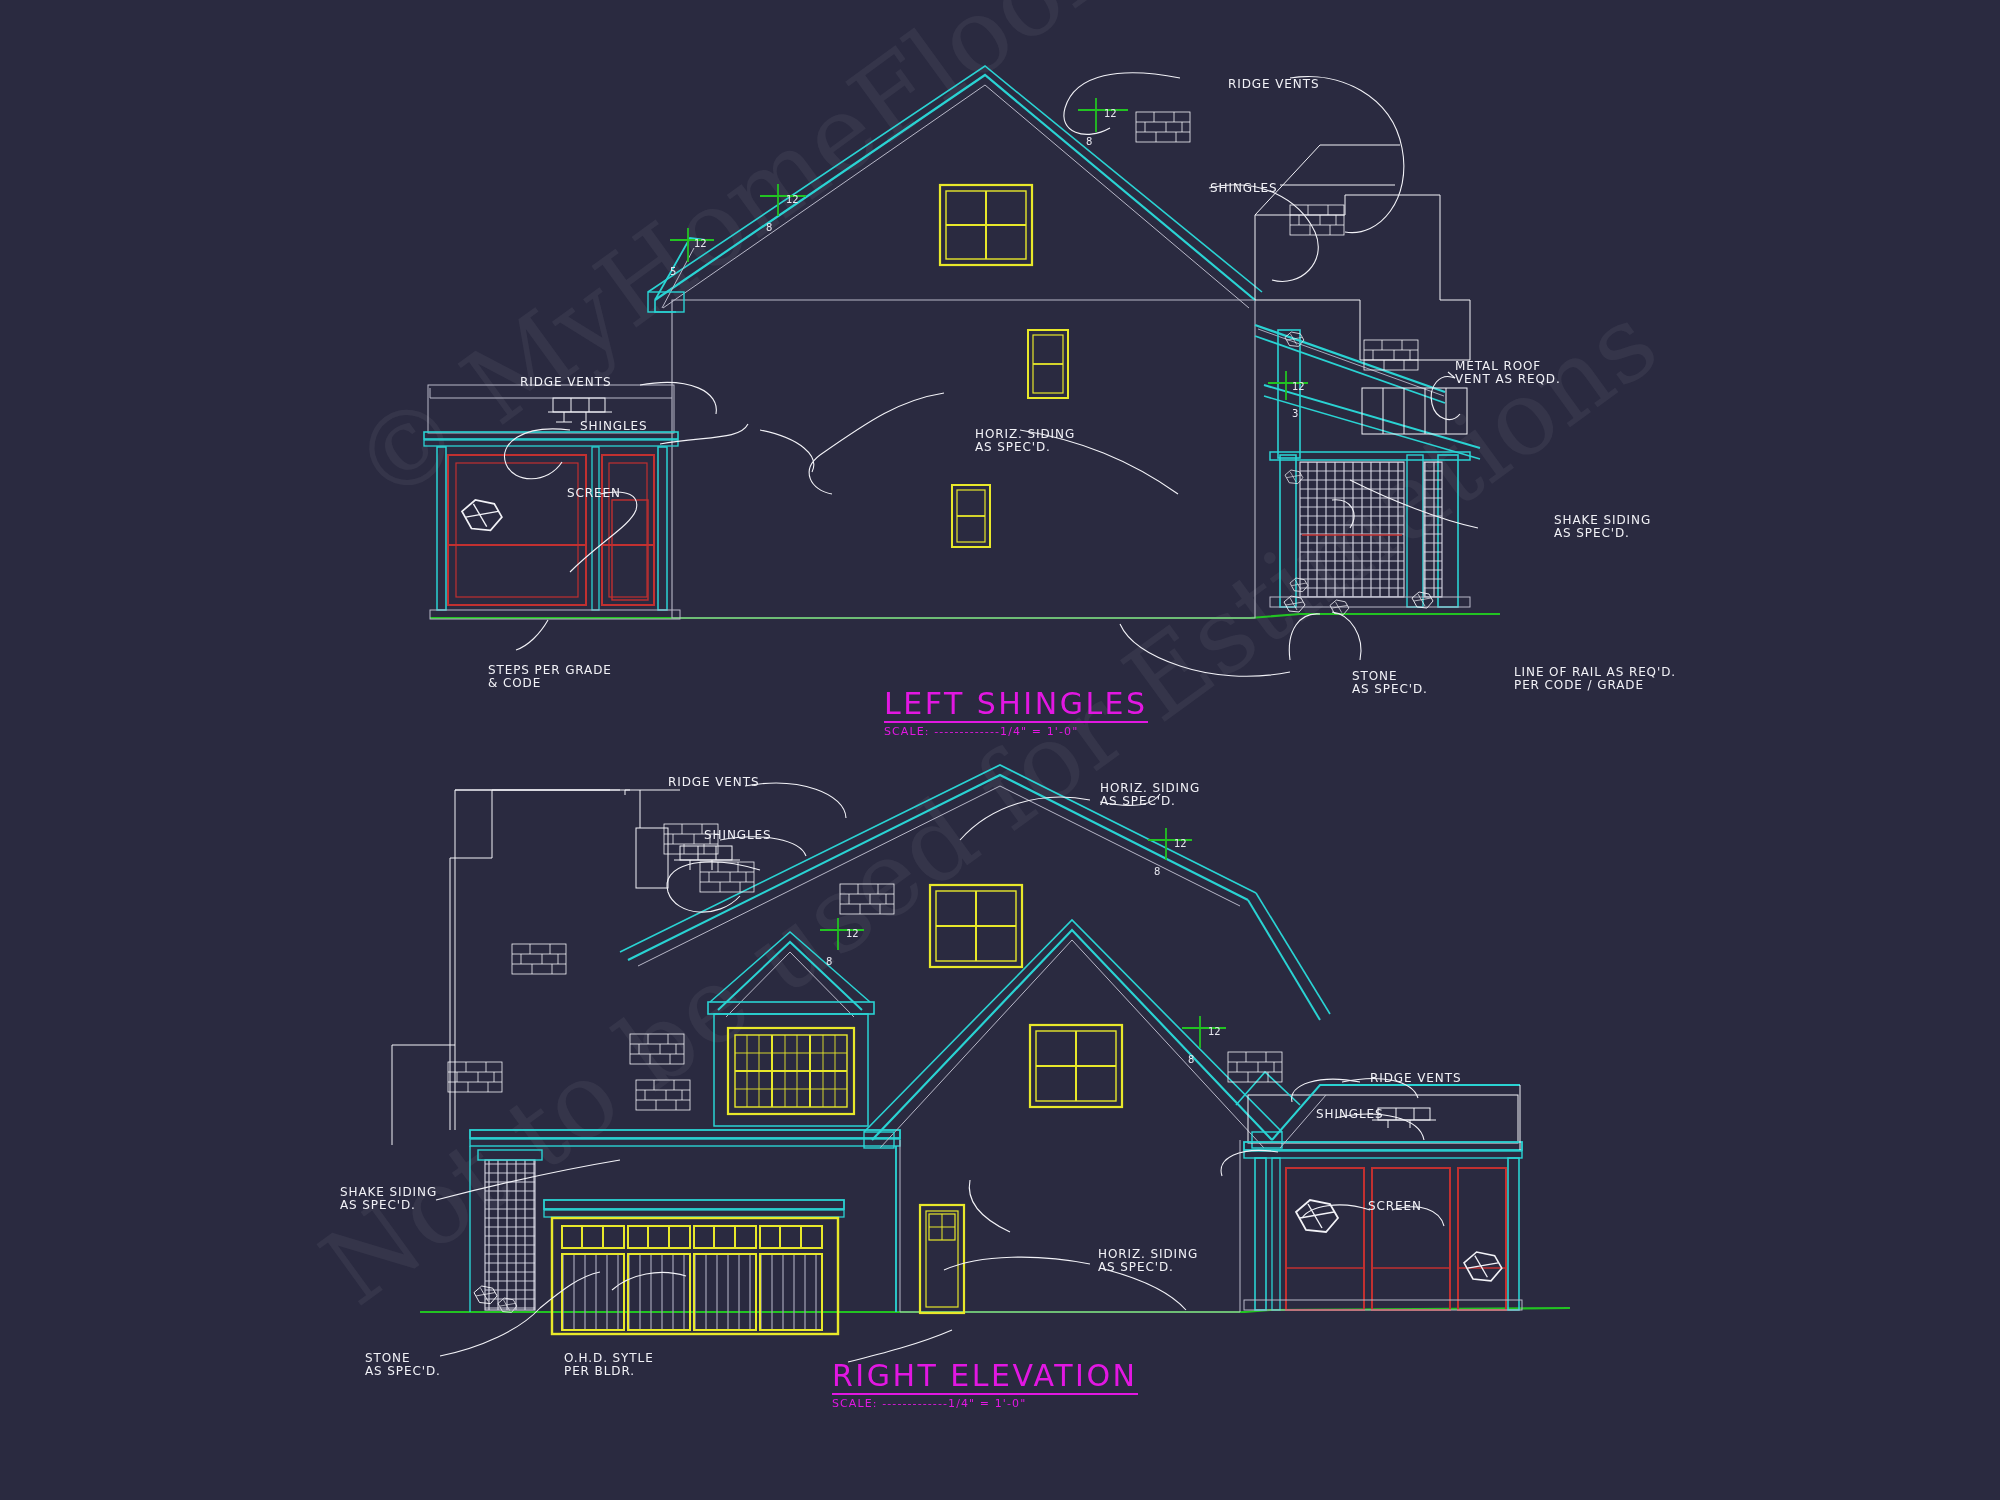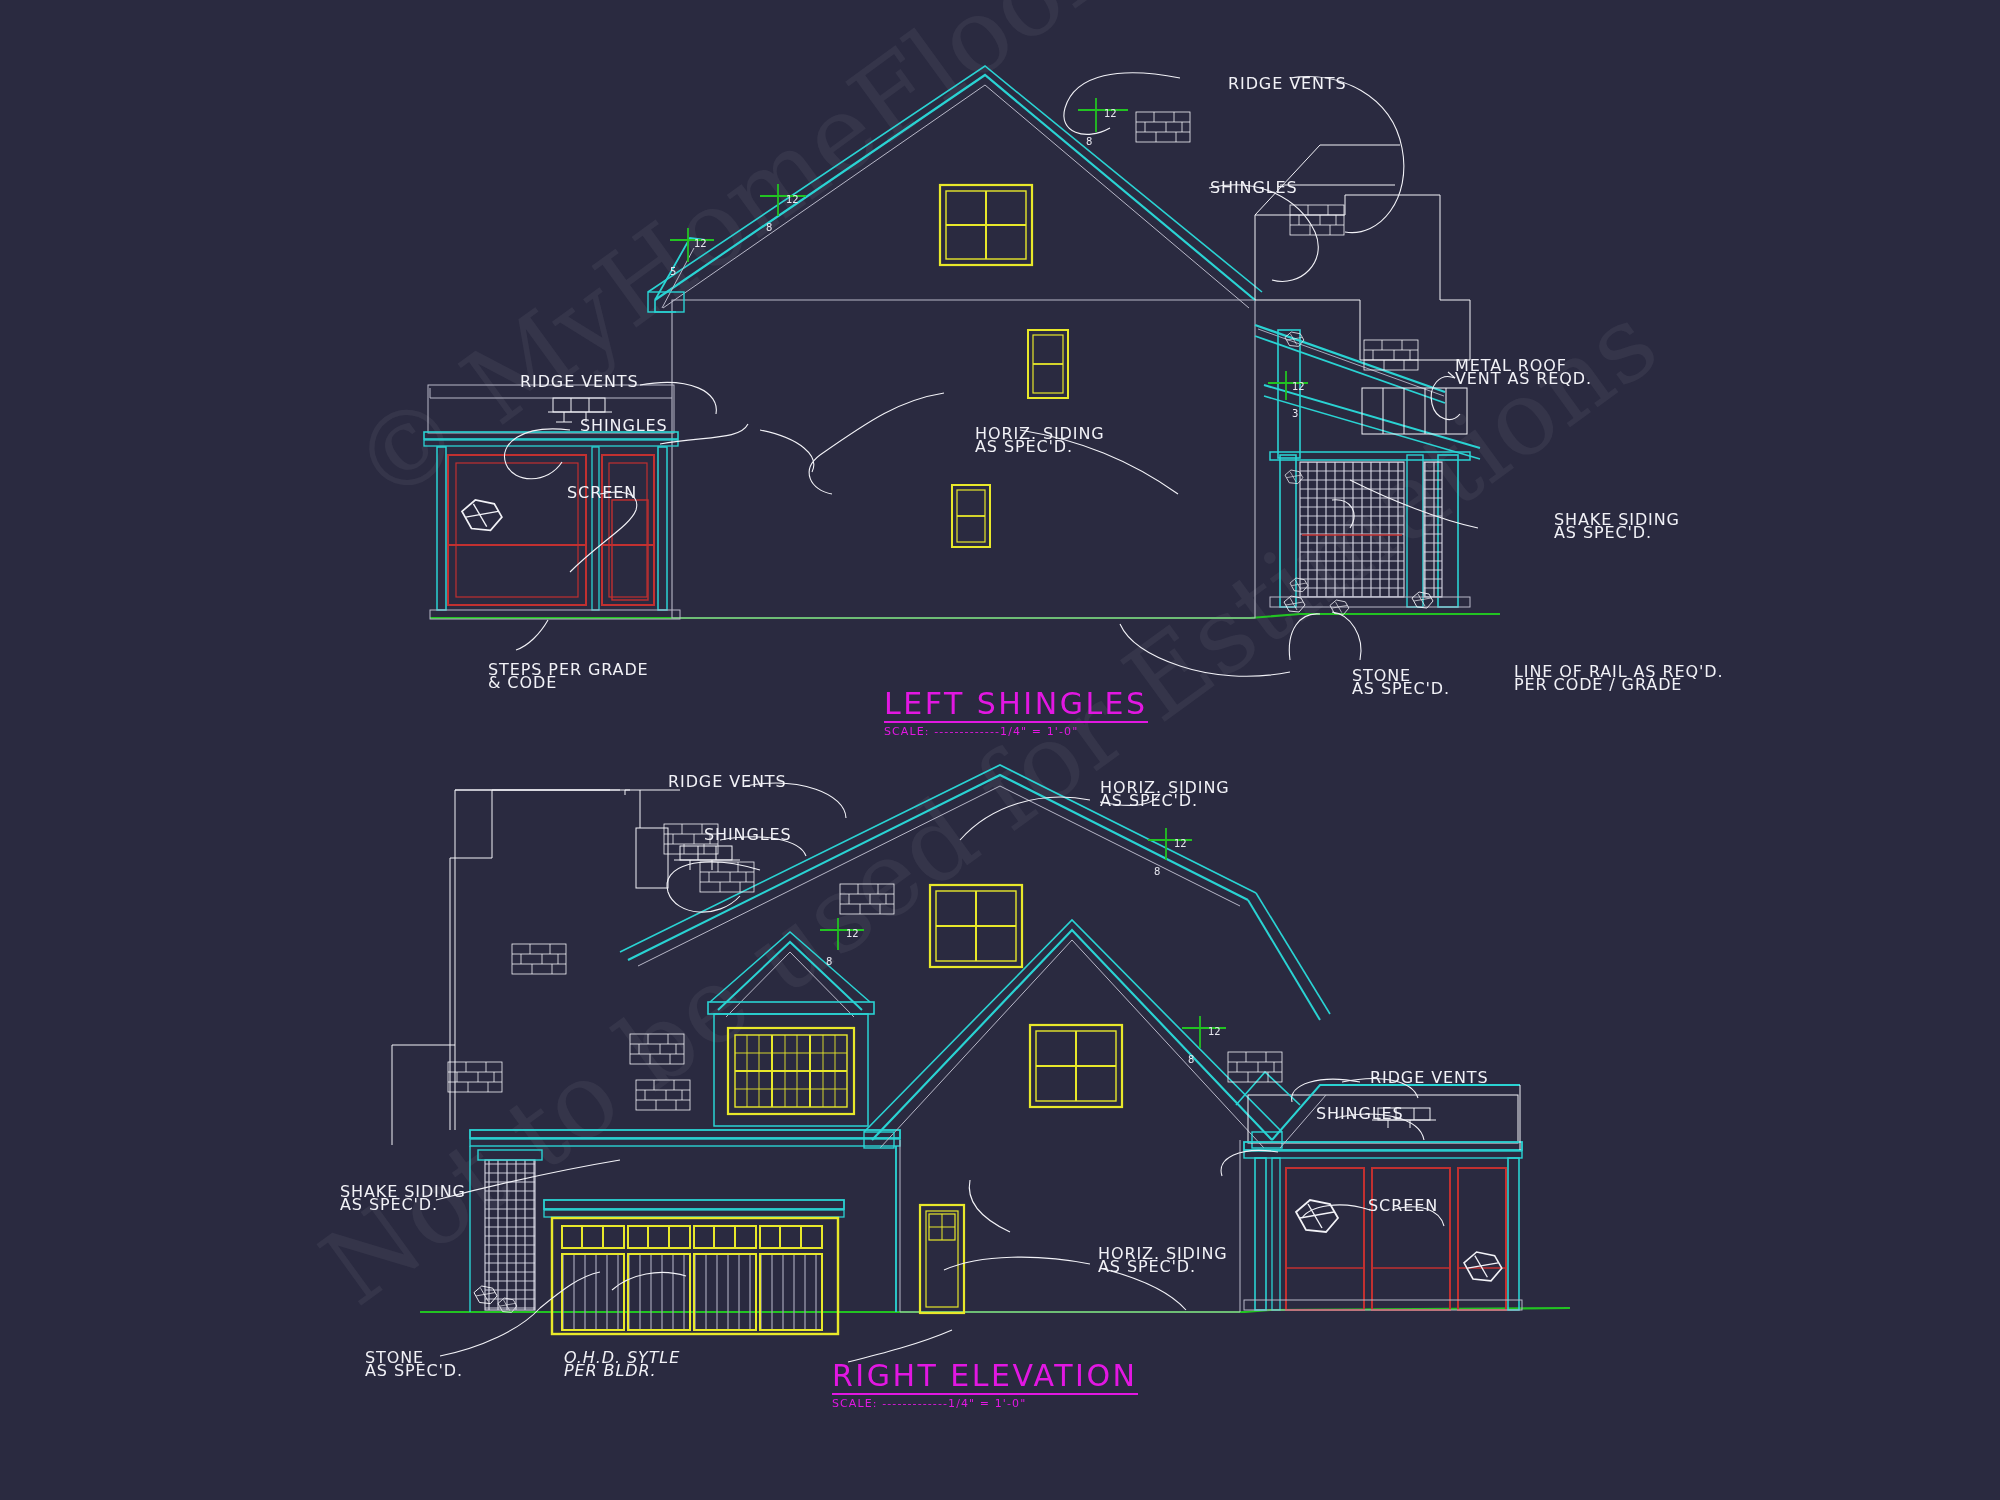--- a/index.html
+++ b/index.html
@@ -42,21 +42,21 @@
     left: 300px; top: 1230px;
     font-size: 104px;
     transform: rotate(-36deg);
     transform-origin: left top;
   }
   
   .note {
     position: absolute;
     color: #f2f2f7;
     font-family: "DejaVu Sans", sans-serif;
-    font-size: 16px;
+    font-size: 12px;
     letter-spacing: 0.9px;
     line-height: 12.5px;
     white-space: pre;
     pointer-events: none;
   }
   .pitchnum {
     position: absolute;
     color: #e8e8f0;
     font-family: "DejaVu Sans", sans-serif;
     font-size: 10px;
@@ -596,21 +596,21 @@
   <div class="note" style="left:704px; top:829px;">SHINGLES</div>
   <div class="note" style="left:1100px; top:782px;">HORIZ. SIDING
 AS SPEC'D.</div>
   <div class="note" style="left:1370px; top:1072px;">RIDGE VENTS</div>
   <div class="note" style="left:1316px; top:1108px;">SHINGLES</div>
   <div class="note" style="left:1368px; top:1200px;">SCREEN</div>
   <div class="note" style="left:340px; top:1186px;">SHAKE SIDING
 AS SPEC'D.</div>
   <div class="note" style="left:365px; top:1352px;">STONE
 AS SPEC'D.</div>
-  <div class="note" style="left:564px; top:1352px;font-style:italic;">O.H.D. SYTLE
+  <div class="note" style="left:564px; top:1352px;">O.H.D. SYTLE
 PER BLDR.</div>
   <div class="note" style="left:1098px; top:1248px;">HORIZ. SIDING
 AS SPEC'D.</div>
 
   <div class="pitchnum" style="left:846px; top:908px;">12</div>
   <div class="pitchnum" style="left:826px; top:936px;">8</div>
 
   <div class="pitchnum" style="left:1174px; top:818px;">12</div>
   <div class="pitchnum" style="left:1154px; top:846px;">8</div>
 

